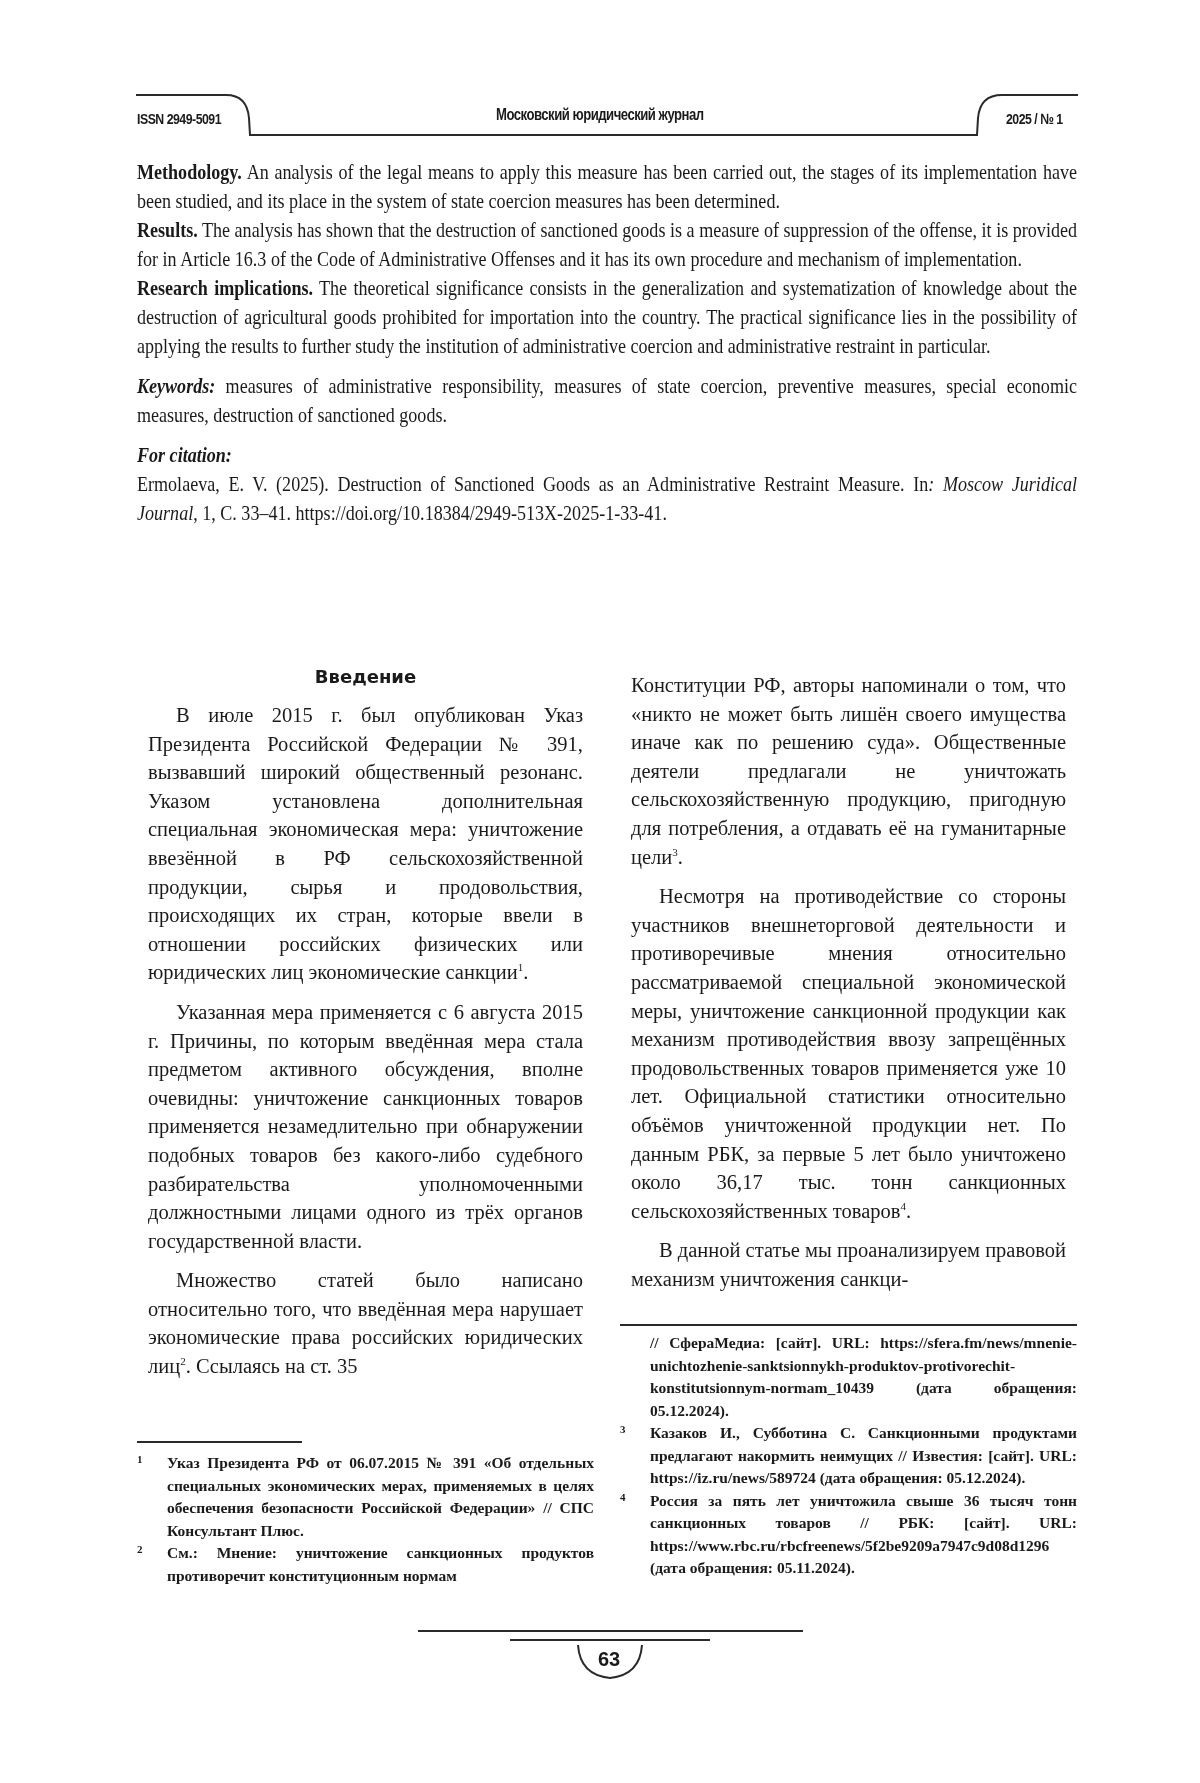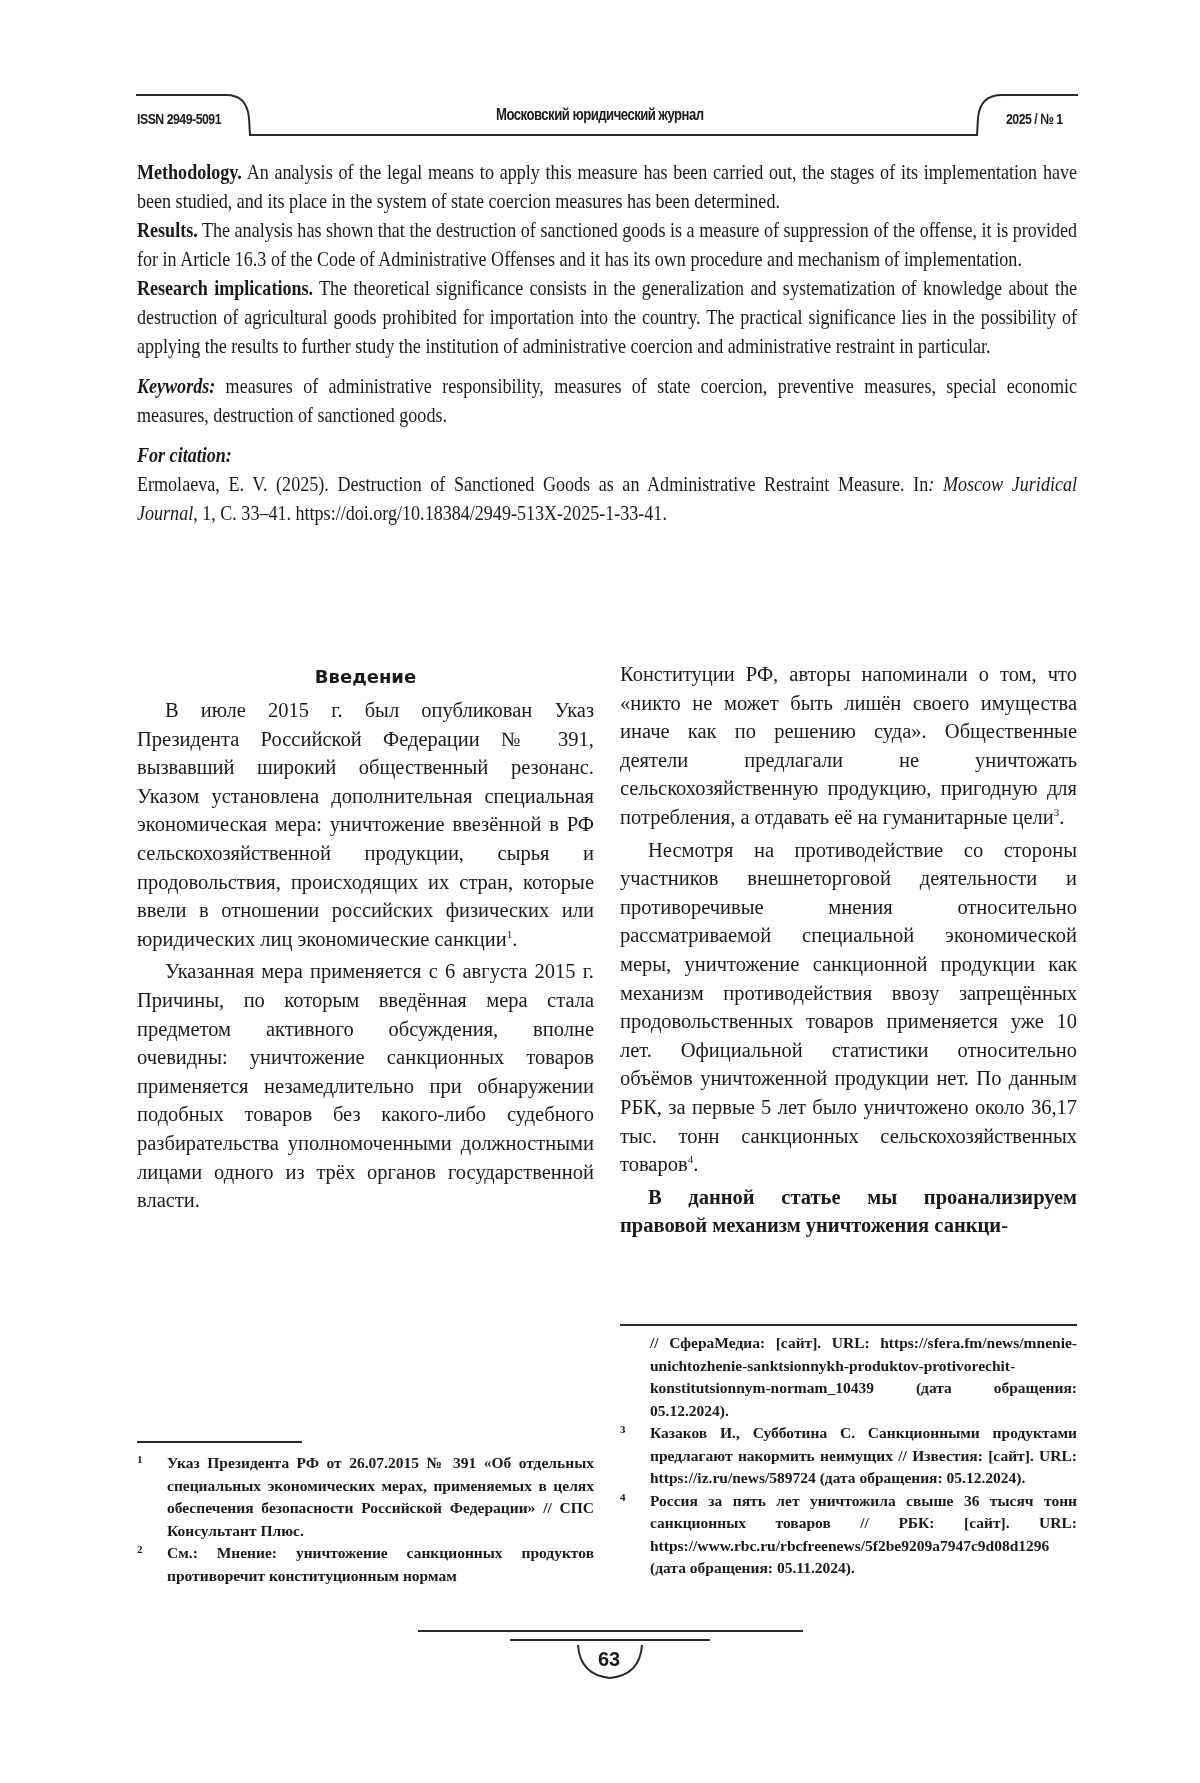--- a/index.html
+++ b/index.html
@@ -5,21 +5,21 @@
   html, body { margin: 0; padding: 0; background: #ffffff; }
   body { width: 1200px; height: 1783px; position: relative; overflow: hidden; color: #1a1a1a; }
   .hdr { position: absolute; font-family: "Liberation Sans", sans-serif; font-size: 15px; font-weight: bold; letter-spacing: -0.6px; transform: scaleX(0.82); transform-origin: left top; color: #1a1a1a; }
   #hdr-svg { position: absolute; left: 0; top: 0; }
   .abstract { position: absolute; left: 137px; width: 940px; font-family: "Liberation Sans", sans-serif; font-size: 21px; line-height: 29px; color: #1a1a1a; }
   .abstract .inner { transform: scaleX(0.86); transform-origin: left top; width: 1093px; }
   .abstract p { margin: 0; text-align: justify; }
   .abstract b { font-weight: bold; }
   .abstract i { font-style: italic; }
   .col { position: absolute; width: 457px; font-family: "Liberation Serif", serif; font-size: 20.5px; line-height: 28.6px; color: #1a1a1a; }
-  .col p { margin: 0; text-align: justify; text-align-last: auto; }
+  .col p { margin: 11px; text-align: justify; text-align-last: auto; }
   .col p.ind { text-indent: 28px; }
   .sec-title { font-family: "DejaVu Sans", sans-serif; font-weight: bold; font-size: 18px; text-align: center; margin: 4px 0 6px 0; line-height: 26px; }
   sup { font-size: 11px; line-height: 0; vertical-align: 8px; }
   .fn { position: absolute; width: 457px; font-family: "Liberation Serif", serif; font-size: 15.5px; line-height: 22.5px; color: #1a1a1a; font-weight: bold; }
   .fn .item { position: relative; padding-left: 30px; text-align: justify; }
   .fn .num { position: absolute; left: 0; top: -4px; font-size: 11px; }
   .rule { position: absolute; height: 2px; background: #2a2a2a; }
   .pagenum { position: absolute; font-family: "Liberation Sans", sans-serif; font-weight: bold; font-size: 20px; }
 </style>
 </head>
@@ -40,33 +40,34 @@
     <p style="margin-top:11px;"><b><i>Keywords:</i></b><span> measures of administrative responsibility, measures of state coercion, preventive measures, special economic measures, destruction of sanctioned goods.</span></p>
     <p style="margin-top:11px;"><b><i>For citation:</i></b></p>
     <p><span>Ermolaeva, E. V. (2025). Destruction of Sanctioned Goods as an Administrative Restraint Measure. In</span><i>:</i> <i>Moscow Juridical Journal</i><span>, 1, С. 33–41. https://doi.org/10.18384/2949-513X-2025-1-33-41.</span></p>
   </div>
 </div>
 
 <div class="col" style="left:137px; top:660px;">
   <div class="sec-title">Введение</div>
   <p class="ind"><span>В июле 2015 г. был опубликован Указ Президента Российской Федерации № 391, вызвавший широкий общественный резонанс. Указом установлена дополнительная специальная экономическая мера: уничтожение ввезённой в РФ сельскохозяйственной продукции, сырья и продовольствия, происходящих их стран, которые ввели в отношении российских физических или юридических лиц экономические санкции</span><sup>1</sup><span>.</span></p>
   <p class="ind" style="margin-top:4px;"><span>Указанная мера применяется с 6 августа 2015 г. Причины, по которым введённая мера стала предметом активного обсуждения, вполне очевидны: уничтожение санкционных товаров применяется незамедлительно при обнаружении подобных товаров без какого-либо судебного разбирательства уполномоченными должностными лицами одного из трёх органов государственной власти.</span></p>
+  <p class="ind" style="margin-top:4px;"><span>Множество статей было написано относительно того, что введённая мера нарушает экономические права российских юридических лиц</span><sup>2</sup><span>. Ссылаясь на ст. 35</span></p>
 </div>
 
 <div class="col" style="left:620px; top:660px;">
   <p><span>Конституции РФ, авторы напоминали о том, что «никто не может быть лишён своего имущества иначе как по решению суда». Общественные деятели предлагали не уничтожать сельскохозяйственную продукцию, пригодную для потребления, а отдавать её на гуманитарные цели</span><sup>3</sup><span>.</span></p>
   <p class="ind" style="margin-top:4px;"><span>Несмотря на противодействие со стороны участников внешнеторговой деятельности и противоречивые мнения относительно рассматриваемой специальной экономической меры, уничтожение санкционной продукции как механизм противодействия ввозу запрещённых продовольственных товаров применяется уже 10 лет. Официальной статистики относительно объёмов уничтоженной продукции нет. По данным РБК, за первые 5 лет было уничтожено около 36,17 тыс. тонн санкционных сельскохозяйственных товаров</span><sup>4</sup><span>.</span></p>
-  <p class="ind" style="margin-top:4px;font-weight:bold;"><span>В данной статье мы проанализируем правовой механизм уничтожения санкци-</span></p>
+  <p class="ind" style="margin-top:4px;"><span>В данной статье мы проанализируем правовой механизм уничтожения санкци-</span></p>
 </div>
 
 <div class="rule" style="left:137px; top:1441px; width:165px;"></div>
 <div class="rule" style="left:620px; top:1324px; width:457px;"></div>
 
 <div class="fn" style="left:137px; top:1452px;">
-  <div class="item"><span class="num">1</span><span>Указ Президента РФ от 26.07.2015 № 391 «Об отдельных специальных экономических мерах, применяемых в целях обеспечения безопасности Российской Федерации» // СПС Консультант Плюс.</span></div>
+  <div class="item"><span class="num">1</span><span>Указ Президента РФ от 06.07.2015 № 391 «Об отдельных специальных экономических мерах, применяемых в целях обеспечения безопасности Российской Федерации» // СПС Консультант Плюс.</span></div>
   <div class="item"><span class="num">2</span><span>См.: Мнение: уничтожение санкционных продуктов противоречит конституционным нормам</span></div>
 </div>
 
 <div class="fn" style="left:620px; top:1332px;">
   <div class="item"><span class="num"></span><span>// СфераМедиа: [сайт]. URL: https://sfera.fm/news/mnenie-unichtozhenie-sanktsionnykh-produktov-protivorechit-konstitutsionnym-normam_10439 (дата обращения: 05.12.2024).</span></div>
   <div class="item"><span class="num">3</span><span>Казаков И., Субботина С. Санкционными продуктами предлагают накормить неимущих // Известия: [сайт]. URL: https://iz.ru/news/589724 (дата обращения: 05.12.2024).</span></div>
   <div class="item"><span class="num">4</span><span>Россия за пять лет уничтожила свыше 36 тысяч тонн санкционных товаров // РБК: [сайт]. URL: https://www.rbc.ru/rbcfreenews/5f2be9209a7947c9d08d1296 (дата обращения: 05.11.2024).</span></div>
 </div>
 
 <div class="rule" style="left:418px; top:1630px; width:385px;"></div>

